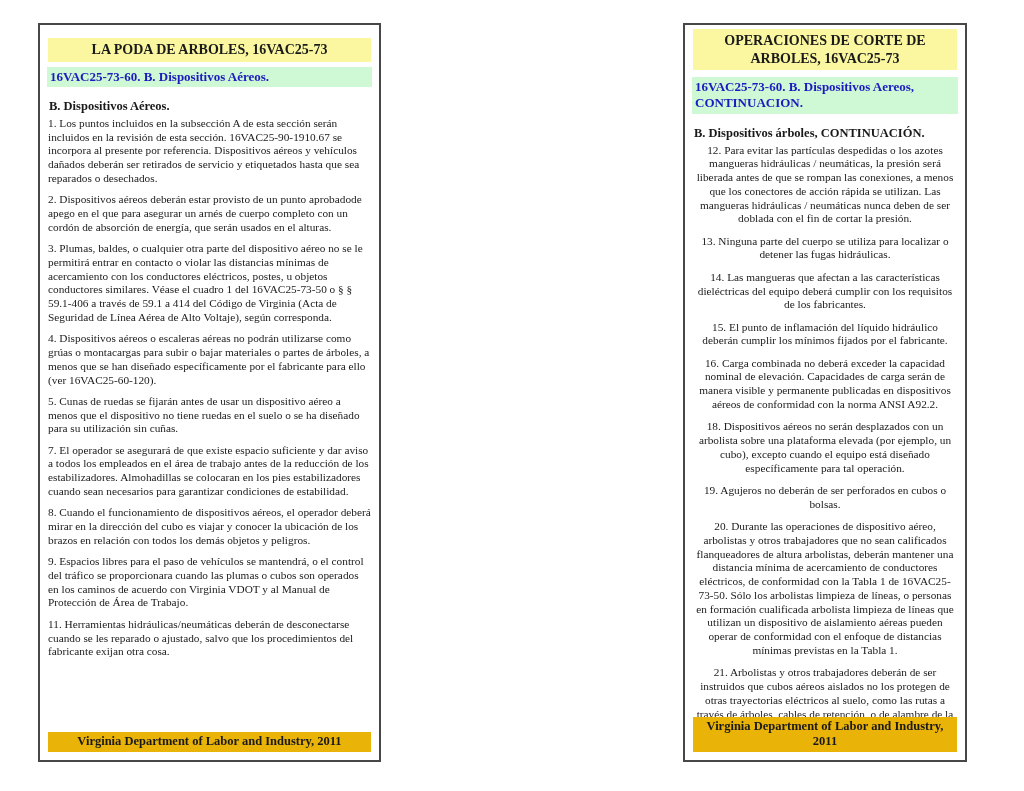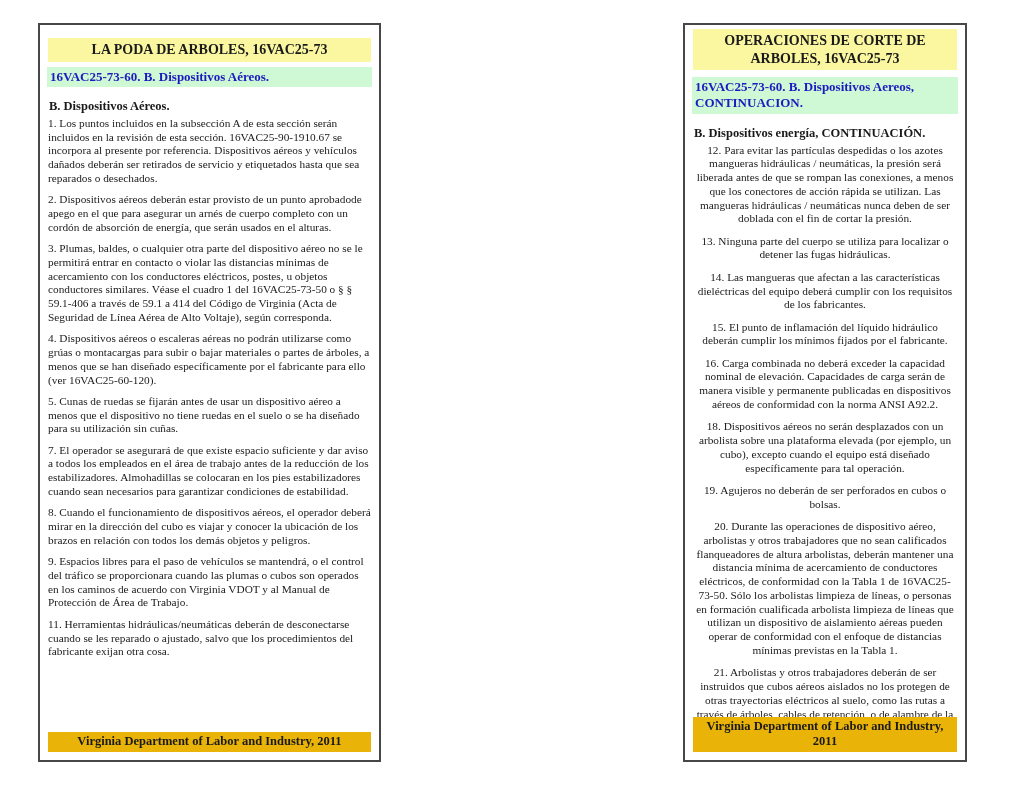--- a/index.html
+++ b/index.html
@@ -82,21 +82,21 @@
     </div>
     <div class="footer-bar">
       <span class="footer-line">Virginia Department of Labor and Industry, 2011</span>
     </div>
   </div>
 
   <div class="panel panel-right">
     <div class="title-bar">OPERACIONES DE CORTE DE ARBOLES, 16VAC25-73</div>
     <div class="subtitle-bar">16VAC25-73-60. B.  Dispositivos Aereos, CONTINUACION.</div>
     <div class="body-flow">
-      <div class="section-heading">B. Dispositivos energía, CONTINUACIÓN.</div>
+      <div class="section-heading">B. Dispositivos árboles, CONTINUACIÓN.</div>
       <div>
           <p class="para">12. Para evitar las partículas despedidas o los azotes mangueras hidráulicas / neumáticas, la presión será liberada antes de que se rompan las conexiones, a menos que los conectores de acción rápida se utilizan. Las mangueras hidráulicas / neumáticas nunca deben de ser doblada con el fin de cortar la presión.</p>
           <p class="para">13. Ninguna parte del cuerpo se utiliza para localizar o detener las fugas hidráulicas.</p>
           <p class="para">14. Las mangueras que afectan a las características dieléctricas del equipo deberá cumplir con los requisitos de los fabricantes.</p>
           <p class="para">15. El punto de inflamación del líquido hidráulico deberán cumplir los mínimos fijados por el fabricante.</p>
           <p class="para">16. Carga combinada no deberá exceder la capacidad nominal de elevación. Capacidades de carga serán de manera visible y permanente publicadas en dispositivos aéreos de conformidad con la norma ANSI A92.2.</p>
           <p class="para">18. Dispositivos aéreos no serán desplazados con un arbolista sobre una plataforma elevada (por ejemplo, un cubo), excepto cuando el equipo está diseñado específicamente para tal operación.</p>
           <p class="para">19. Agujeros no deberán de ser perforados en cubos o bolsas.</p>
           <p class="para">20. Durante las operaciones de dispositivo aéreo, arbolistas y otros trabajadores que no sean calificados flanqueadores de altura arbolistas, deberán mantener una distancia mínima de acercamiento de conductores eléctricos, de conformidad con la Tabla 1 de 16VAC25-73-50. Sólo los arbolistas limpieza de líneas, o personas en formación cualificada arbolista limpieza de líneas que utilizan un dispositivo de aislamiento aéreas pueden operar de conformidad con el enfoque de distancias mínimas previstas en la Tabla 1.</p>
           <p class="para">21. Arbolistas y otros trabajadores deberán de ser instruidos que cubos aéreos aislados no los protegen de otras trayectorias eléctricos al suelo, como las rutas a través de árboles, cables de retención, o de alambre de la primera fase a la segunda fase de alambre, cualquiera de ellos puede ser fatal.</p>

